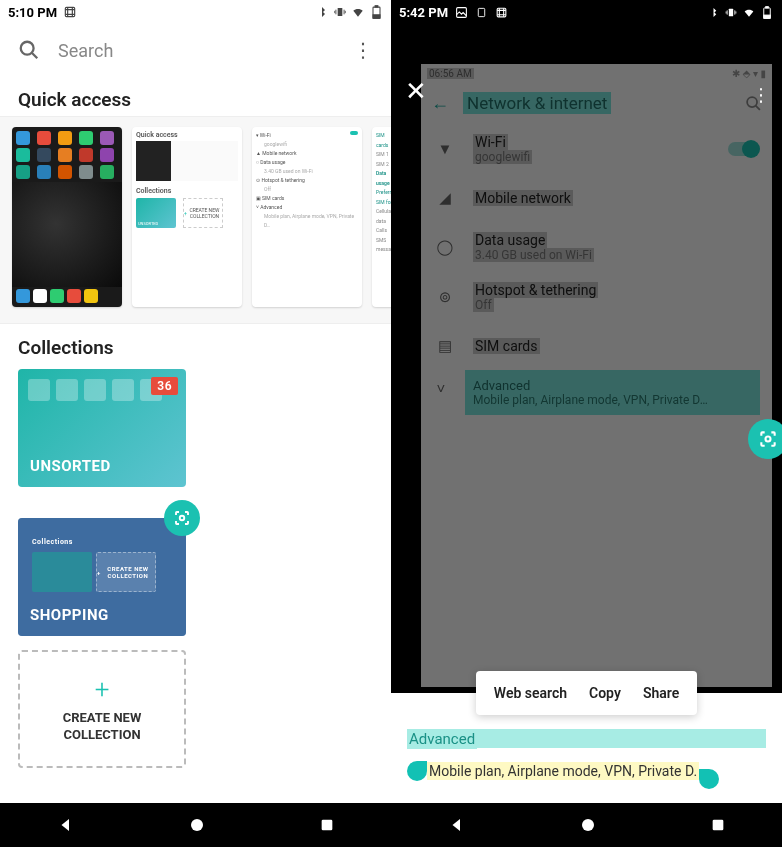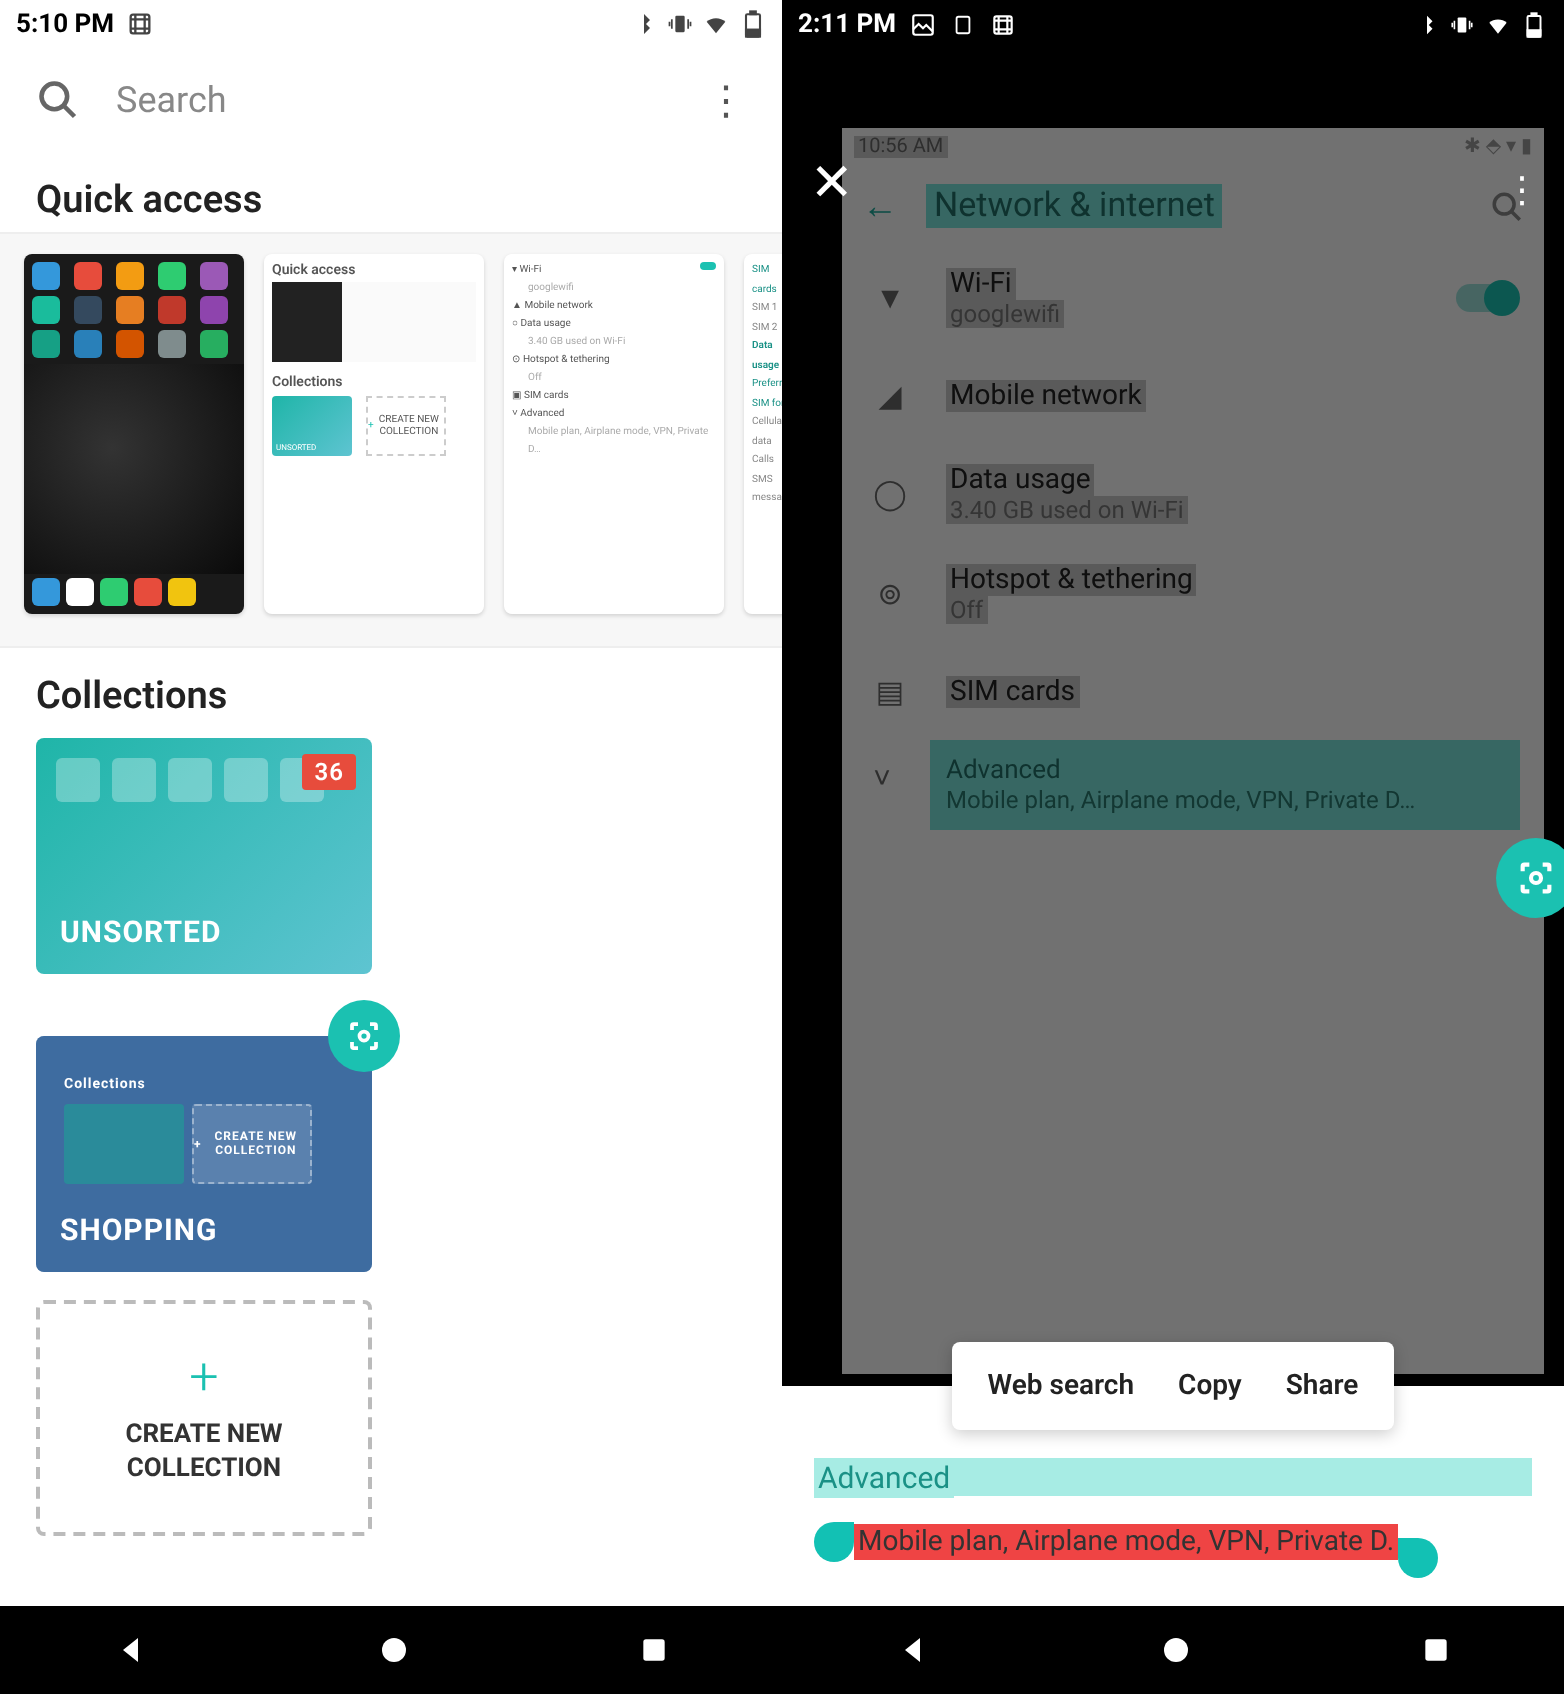--- a/index.html
+++ b/index.html
@@ -80,21 +80,21 @@
 .advanced-row .shot-sub { color: #2a7a70; font-size: 12px; }
 
 .fab-capture-right { position: absolute; top: 395px; right: -6px; width: 40px; height: 40px; background: #1bc1b1; border-radius: 50%; display: flex; align-items: center; justify-content: center; z-index: 6; }
 
 .bottom-sheet { position: absolute; bottom: 44px; left: 0; right: 0; background: #fff; z-index: 4; padding: 0 16px 14px; }
 .context-menu { background: #fff; border-radius: 4px; box-shadow: 0 2px 8px rgba(0,0,0,.2); display: flex; gap: 22px; padding: 14px 18px; margin: -22px auto 14px; width: fit-content; z-index: 5; position: relative; text-align: center; }
 .context-item { font-size: 14px; font-weight: 600; color: #222; }
 .sheet-title { color: #1a9186; font-size: 15px; background: #a7ece4; display: inline; padding: 1px 2px; }
 .sheet-sub-row { display: flex; align-items: center; margin-top: 4px; }
 .sel-handle { width: 20px; height: 20px; background: #12c1b4; border-radius: 50%; }
-.sheet-sub { font-size: 14px; color: #333; background: #ef4444; padding: 1px 2px; }
+.sheet-sub { font-size: 14px; color: #333; background: #fef9c3; padding: 1px 2px; }
 .sheet-bg-hl { background: #a7ece4; height: 19px; flex: 0 0 60px; }
 
 svg { display: block; }
 </style>
 </head>
 <body>
 
 <div class="phone left-phone">
   <div class="status-bar">
     <div class="status-left">
@@ -278,21 +278,21 @@
         <svg width="16" height="16" viewBox="0 0 24 24" fill="#fff">
           <rect x="4" y="4" width="16" height="16" rx="2"></rect>
         </svg>
       </span>
   </div>
 </div>
 
 <div class="phone phone-right">
   <div class="status-bar">
     <div class="status-left">
-      <span>2:11 PM</span>
+      <span>5:42 PM</span>
       <span class="status-icon">
           <svg width="13" height="13" viewBox="0 0 24 24" fill="#fff">
             <rect x="3" y="3" width="18" height="18" rx="2" fill="none" stroke="#fff" stroke-width="2"></rect>
             <path d="M3 16l5-5 4 4 3-3 6 6" stroke="#fff" stroke-width="2" fill="none"></path>
           </svg>
         </span>
       <span class="status-icon">
           <svg width="11" height="13" viewBox="0 0 24 24" fill="none" stroke="#fff" stroke-width="2">
             <rect x="5" y="3" width="14" height="18" rx="2"></rect>
           </svg>
@@ -330,21 +330,21 @@
         </span>
     </div>
   </div>
 
   <div class="right-content">
     <div class="close-x">✕</div>
     <div class="overflow-right">⋮</div>
 
     <div class="settings-screenshot">
       <div class="shot-status">
-        <span class="hl">10:56 AM</span>
+        <span class="hl">06:56 AM</span>
         <span style="color:#999">✱ ⬘ ▾ ▮</span>
       </div>
       <div class="shot-header">
         <span class="shot-back">←</span>
         <span class="shot-title">Network &amp; internet</span>
         <span class="shot-search">
             <svg width="17" height="17" viewBox="0 0 24 24" fill="none" stroke="#888" stroke-width="2.5">
               <circle cx="10" cy="10" r="7"></circle>
               <path d="M21 21l-6-6"></path>
             </svg>

